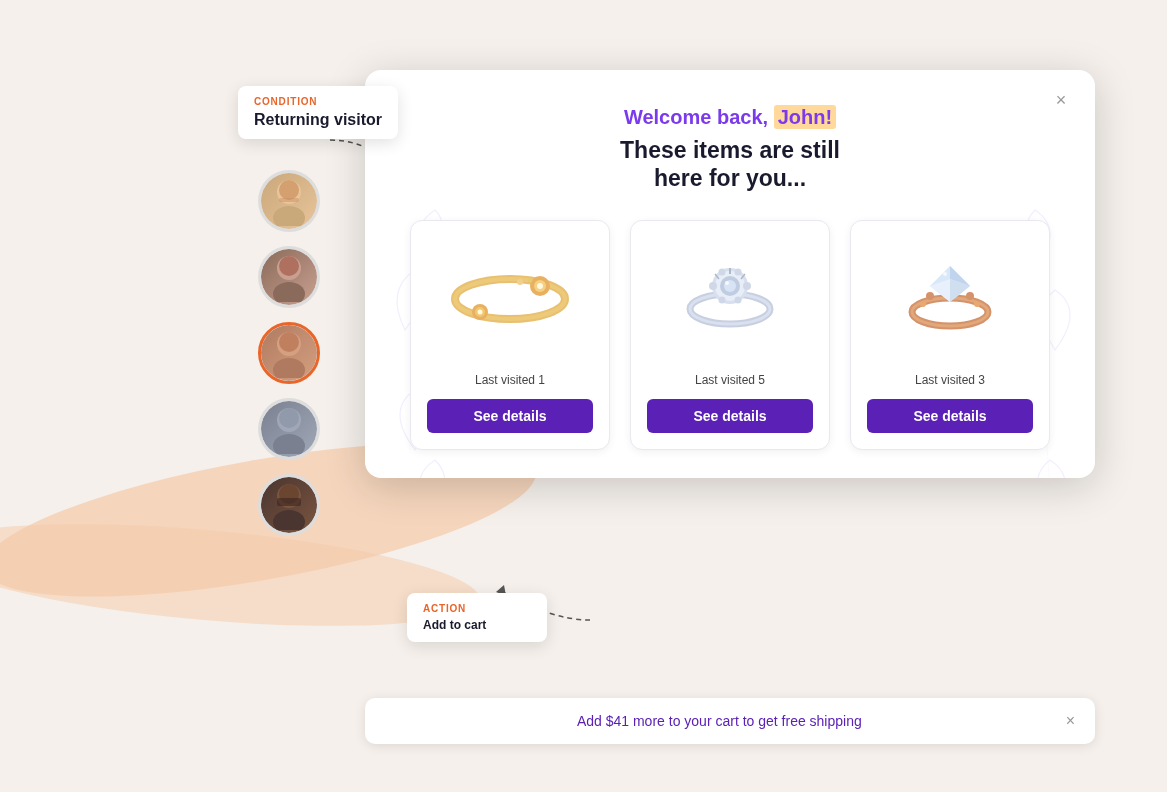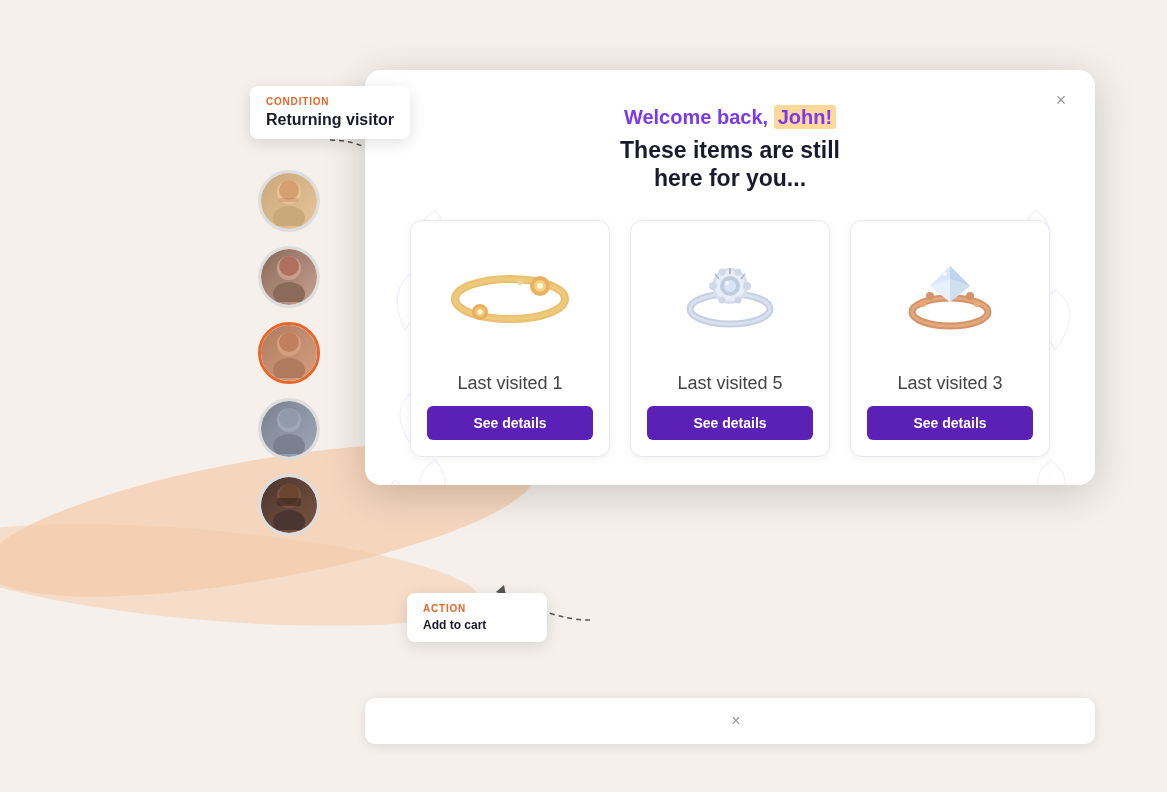--- a/index.html
+++ b/index.html
@@ -73,21 +73,21 @@
     }
     .avatar-1 { background: linear-gradient(135deg, #c9a87a 0%, #e8c49a 100%); }
     .avatar-2 { background: linear-gradient(135deg, #8a6a5a 0%, #c9a090 100%); }
     .avatar-3 { background: linear-gradient(135deg, #b07a60 0%, #d4a080 100%); }
     .avatar-4 { background: linear-gradient(135deg, #7a8090 0%, #a0a8b8 100%); }
     .avatar-5 { background: linear-gradient(135deg, #4a3530 0%, #7a5540 100%); }
 
     
     .condition-tag {
       position: absolute;
-      left: 250px;
+      left: 238px;
       top: 86px;
       background: white;
       border-radius: 8px;
       padding: 10px 16px;
       box-shadow: 0 4px 16px rgba(0,0,0,0.12);
       z-index: 10;
       min-width: 160px;
     }
     .condition-label {
       font-size: 10px;
@@ -235,21 +235,21 @@
       justify-content: center;
     }
 
     
     .ring-svg {
       width: 150px;
       height: 110px;
     }
 
     .product-title {
-      font-size: 18px;
+      font-size: 12px;
       color: #444;
       margin-bottom: 12px;
     }
 
     .see-details-btn {
       background: #5b21b6;
       color: white;
       border: none;
       border-radius: 6px;
       padding: 9px 20px;
@@ -492,18 +492,19 @@
     </div>
   </div>
 </div>
 
 <div class="action-tag">
   <div class="action-label">ACTION</div>
   <div class="action-value">Add to cart</div>
 </div>
 
 <div class="bottom-bar">
+  <span class="bottom-bar-text">Add $41 more to your cart to get free shipping</span>
   <span class="bottom-bar-close">×</span>
 </div>
 
 <div class="dot" style="width:8px;height:8px;left:450px;top:310px;"></div>
 <div class="dot" style="width:6px;height:6px;left:1060px;top:310px;"></div>
 <div class="dot" style="width:5px;height:5px;left:400px;top:280px;"></div>
 
 </body></html>

